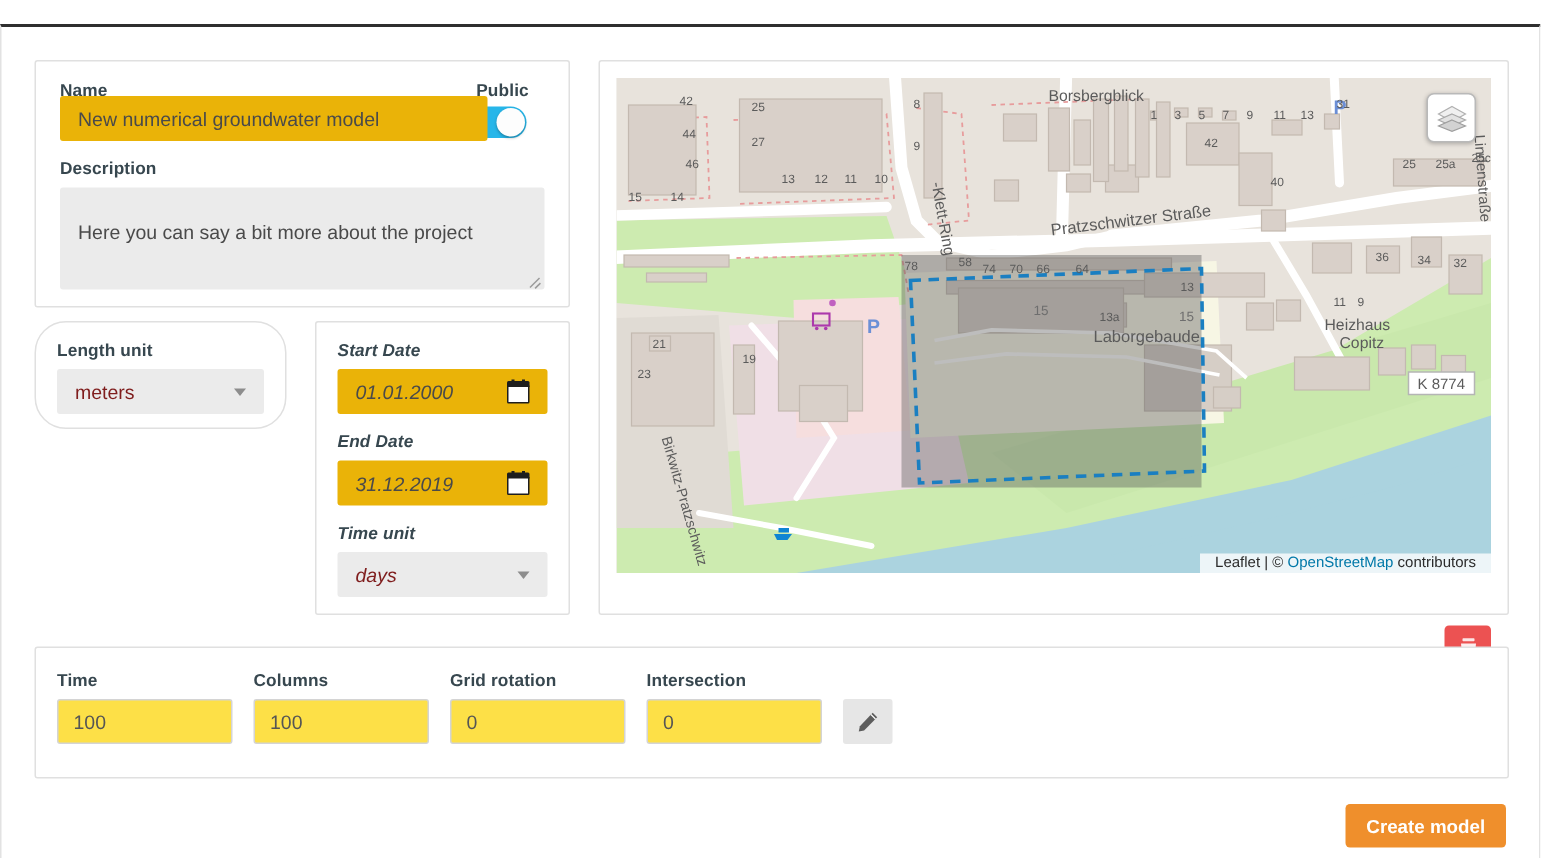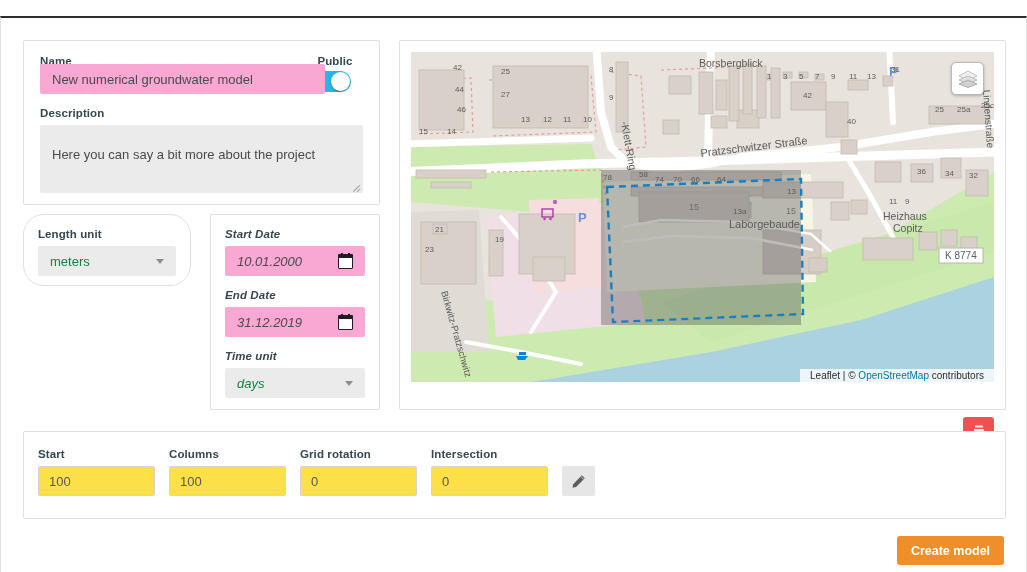--- a/index.html
+++ b/index.html
@@ -34,21 +34,21 @@
   .field-label {
     font-size:11.5px;
     font-weight:bold;
     color:#37474f;
     letter-spacing:.1px;
     display:block;
     margin-bottom:6px;
   }
 
   .filled-input {
-    background:#f9a8d4;
+    background:#eab308;
     border:none;
     border-radius:2px;
     height:30px;
     display:flex;
     align-items:center;
     padding:0 12px;
     font-size:13px;
     color:#4a4a4a;
     position:relative;
   }
@@ -96,21 +96,21 @@
     background:#fdfdfd;
     box-shadow:0 1px 2px rgba(0,0,0,.3);
   }
   #desc-label { margin-top:13px; }
 
   
   #card-length { left:22px; top:196px; width:168px; height:72px; padding:13px 14px;border-radius:21px; }
   .select-input {
     background:#ebebeb; border:none; border-radius:2px;
     height:30px; display:flex; align-items:center;
-    padding:0 12px; font-size:13px; color:#15803d;
+    padding:0 12px; font-size:13px; color:#7f1d1d;
     justify-content:space-between;
   }
   .caret {
     width:0;height:0;
     border-left:4.5px solid transparent;
     border-right:4.5px solid transparent;
     border-top:5px solid #8d8d8d;
   }
 
   
@@ -232,21 +232,21 @@
     <span class="field-label">Length unit</span>
     <div class="select-input">
       <span>meters</span>
       <span class="caret"></span>
     </div>
   </div>
 
   <div class="card" id="card-dates">
     <span class="field-label">Start Date</span>
     <div class="filled-input date-row">
-      <span>10.01.2000</span>
+      <span>01.01.2000</span>
       <span class="cal-icon">
         <span class="top"></span>
           <span class="body"></span>
           <span class="p1"></span>
           <span class="p2"></span>
       </span>
     </div>
 
     <span class="field-label mt13">End Date</span>
     <div class="filled-input date-row">
@@ -481,21 +481,21 @@
       <svg width="14" height="16" viewBox="0 0 14 16">
         <rect x="3" y="0.5" width="8" height="2" rx="0.5" fill="#ffffff" opacity="0.85"></rect>
         <path d="M2,4 L12,4 L11,15 L3,15 Z" fill="#ffffff" opacity="0.9"></path>
       </svg>
     </div>
   </div>
 
   <div class="card" id="card-grid">
     <div class="grid-cols">
       <div class="grid-field">
-        <span class="field-label">Start</span>
+        <span class="field-label">Time</span>
         <div class="bordered-input">
           <span>100</span>
         </div>
       </div>
       <div class="grid-field">
         <span class="field-label">Columns</span>
         <div class="bordered-input">
           <span>100</span>
         </div>
       </div>

